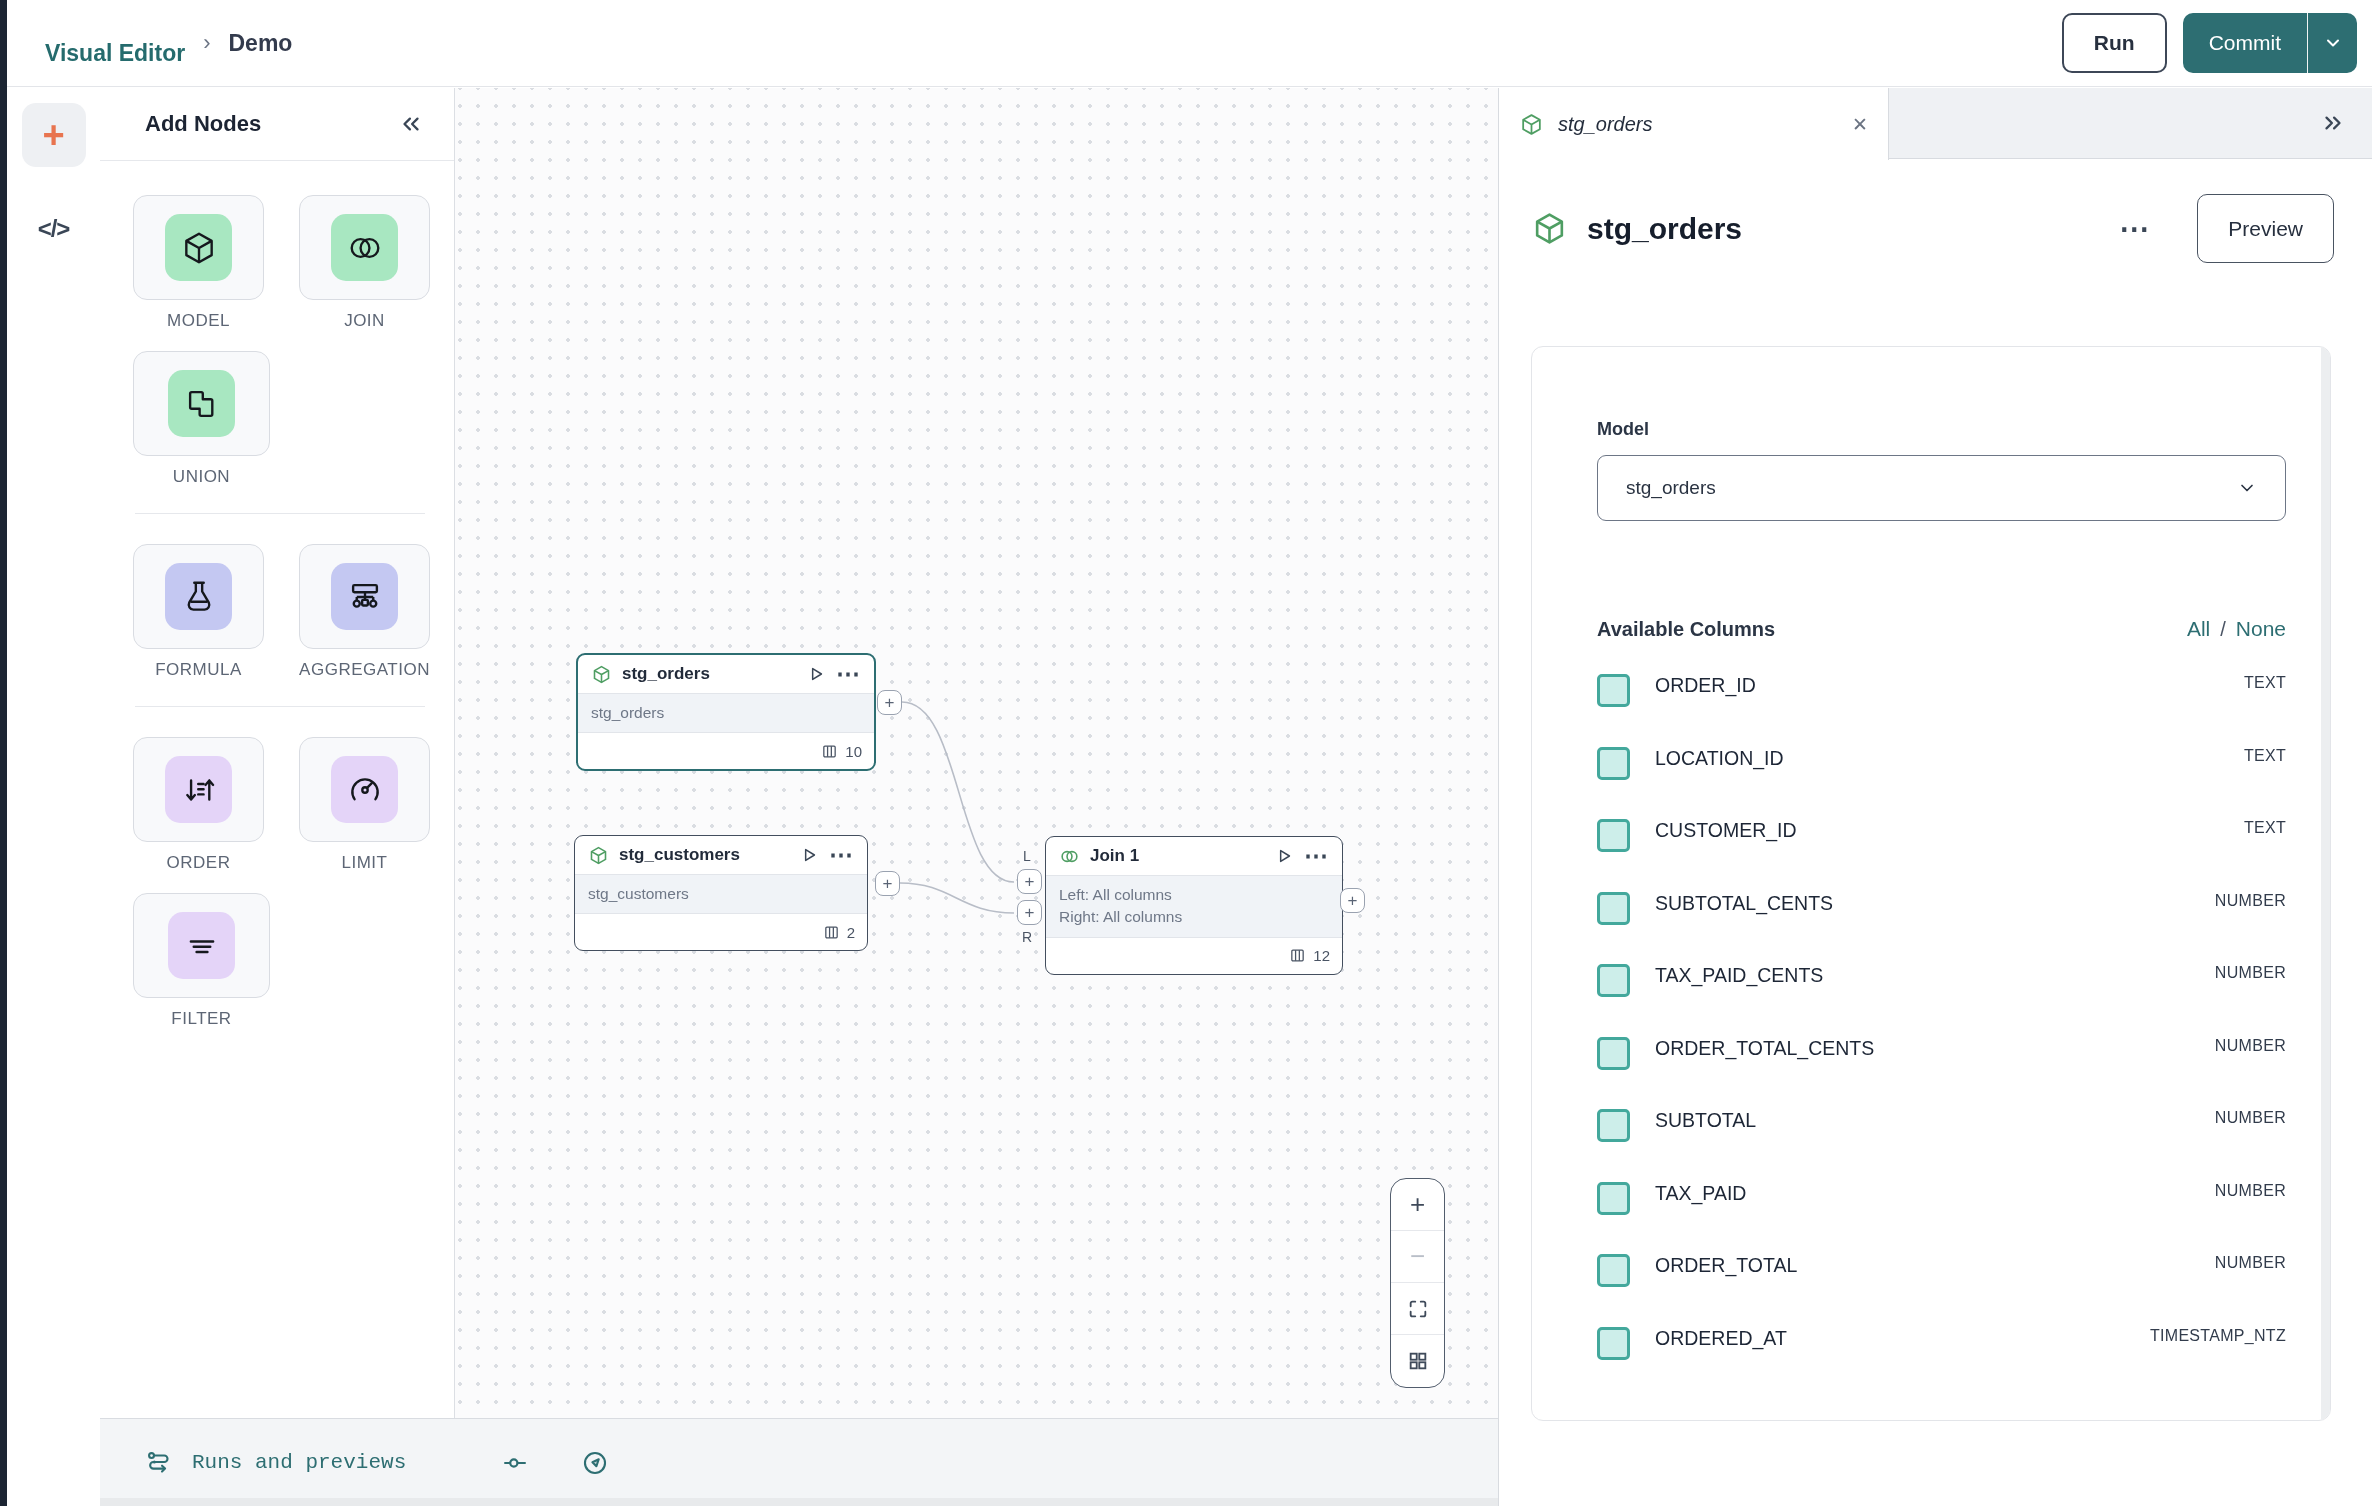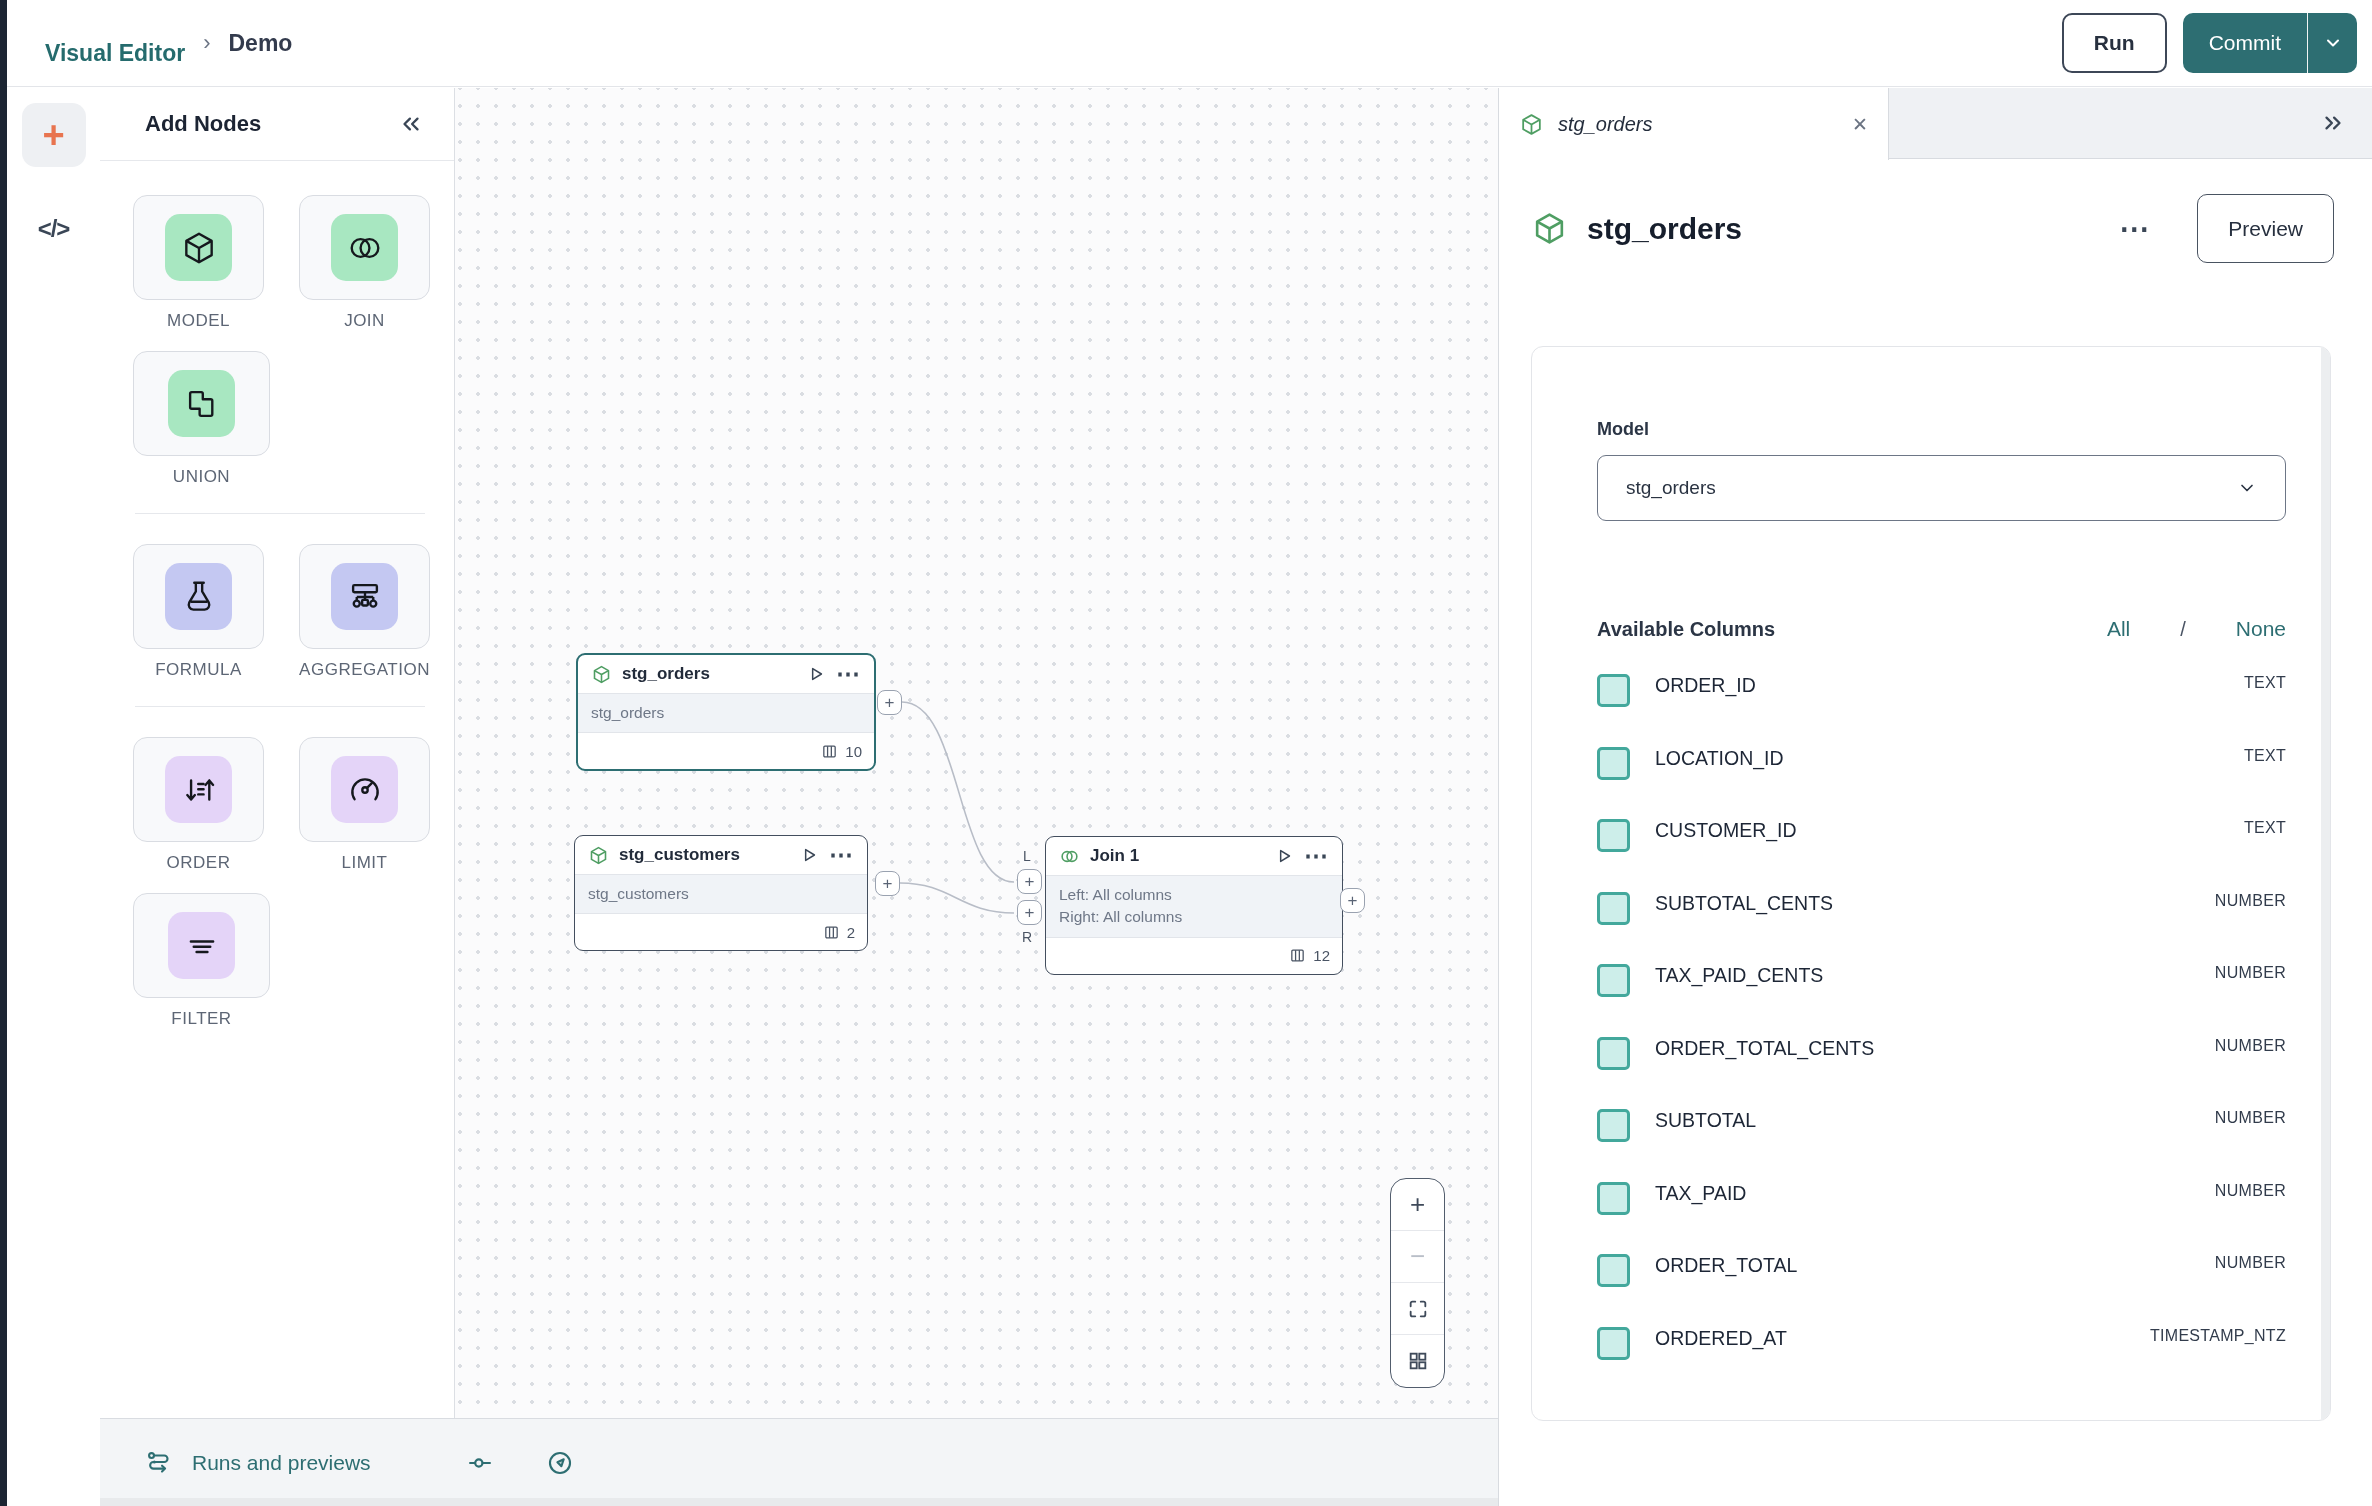--- a/index.html
+++ b/index.html
@@ -88,21 +88,21 @@
   .zoomctl button { height:52px; background:none; border:none; border-bottom:1px solid #e6e8ec;
                     font-size:26px; color:#3f4a5a; cursor:pointer; display:flex; align-items:center; justify-content:center; font-family:inherit; }
   .zoomctl button:last-child { border-bottom:none; }
   .zoomctl .zo-minus { color:#b9bfc8; }
 
   
   .bottombar { position:absolute; left:0; right:0; bottom:0; height:88px; background:#f3f5f7;
                border-top:1px solid #d9dce1; display:flex; align-items:center; padding-left:45px; z-index:7; }
   .bottombar::after { content:""; position:absolute; left:0; right:0; bottom:0; height:8px; background:#e8eaec; }
   .runs-link { display:flex; align-items:center; gap:19px; background:none; border:none; color:#2d6e72;
-               font-size:21px; cursor:pointer; font-family:Liberation Sans, sans-serif; }
+               font-size:21px; cursor:pointer; font-family:Liberation Mono, monospace; }
   .bb-icon { background:none; border:none; color:#2d6e72; cursor:pointer; display:flex; }
   .bb-slider { margin-left:95px; }
   .bb-compass { margin-left:52px; }
 
   
   .rpanel { width:874px; background:#fff; border-left:1px solid #d8dbe0; position:relative; }
   .tabbar { height:71px; background:#eff1f4; border-bottom:1px solid #d8dbe0; display:flex; position:relative; }
   .tab { width:390px; height:72px; margin-bottom:-1px; background:#fff; border-right:1px solid #d8dbe0;
          display:flex; align-items:center; gap:14px; padding:0 20px; cursor:pointer; z-index:1; }
   .tab-name { font-style:italic; font-size:20px; color:#242d3c; flex:1; }
@@ -117,21 +117,21 @@
 
 1; border:1.5px solid #495361; border-radius:10px; font-size:21px; color:#27303f; cursor:pointer; font-family:inherit; }
 
   .card { position:absolute; left:32px; top:258px; width:800px; height:1075px; border:1px solid #e3e5e9;
           border-radius:12px; overflow:hidden; }
   .card-scroll { position:absolute; top:0; right:0; width:9px; height:100%; background:#eceef0; }
   .card-inner { padding:72px 44px 0 65px; }
   .field-label { font-size:18px; font-weight:bold; color:#2b3545; margin-bottom:15px; }
   .select { height:66px; border:1.5px solid #6d7686; border-radius:9px; display:flex; align-items:center;
             justify-content:space-between; padding:0 28px; font-size:19px; color:#2a3342; cursor:pointer; background:#fff; width:100%; font-family:inherit; }
-  .avail-row { margin-top:96px; display:flex; align-items:baseline;gap:40px; }
+  .avail-row { margin-top:96px; display:flex; align-items:baseline; }
   .avail-label { font-size:20px; font-weight:bold; color:#2b3545; flex:1; }
   .link-teal { background:none; border:none; color:#2d6e72; font-size:21px; cursor:pointer; font-family:inherit;text-align:center; }
   .link-sep { color:#4a5464; font-size:20px; margin:0 10px; }
   .col-list { margin-top:33px; }
   .col-row { height:72.5px; display:flex; align-items:flex-start; gap:25px; }
   .cbx { width:33px; height:33px; border-radius:5px; background:#cdeeea; border:3px solid #43a89c; cursor:pointer; flex:none; }
   .col-name { font-size:19.5px; color:#1d2636; }
   .col-type { margin-left:auto; font-size:16px; color:#323c4c; letter-spacing:.3px; }
 
   svg { display:block; }

